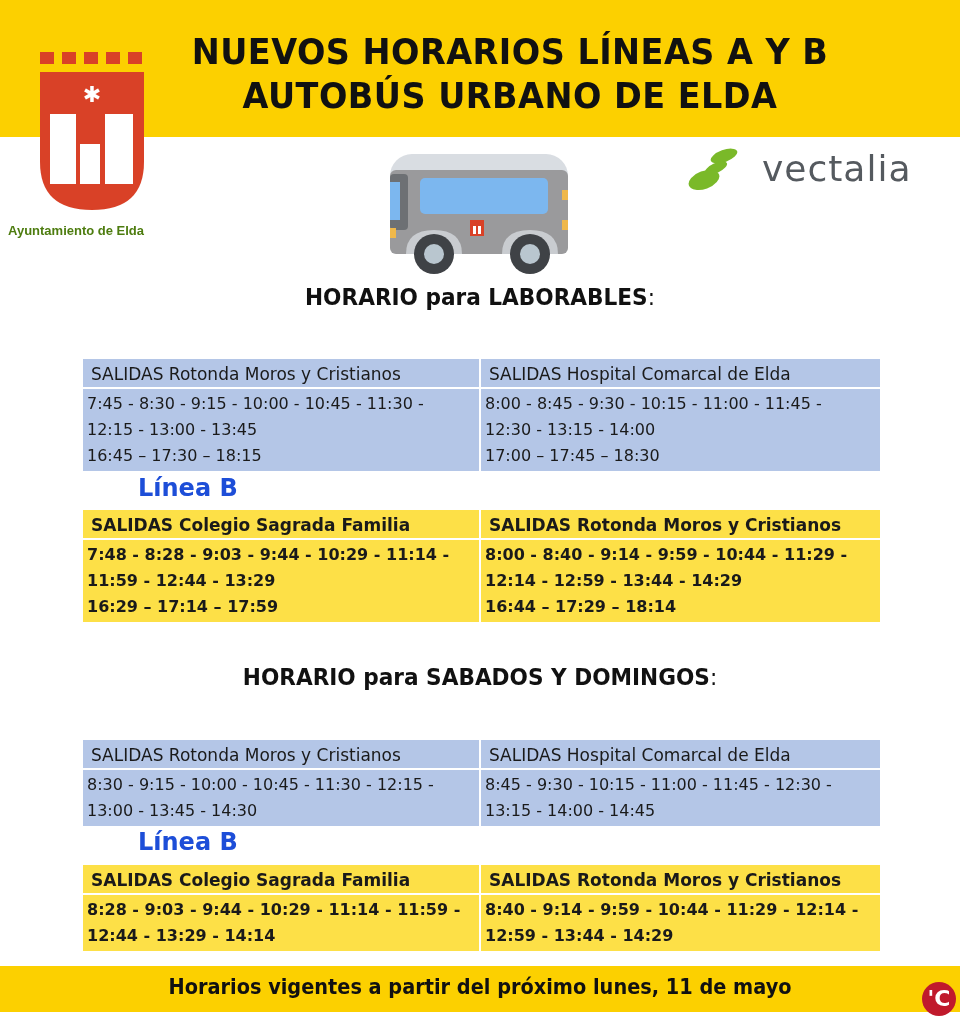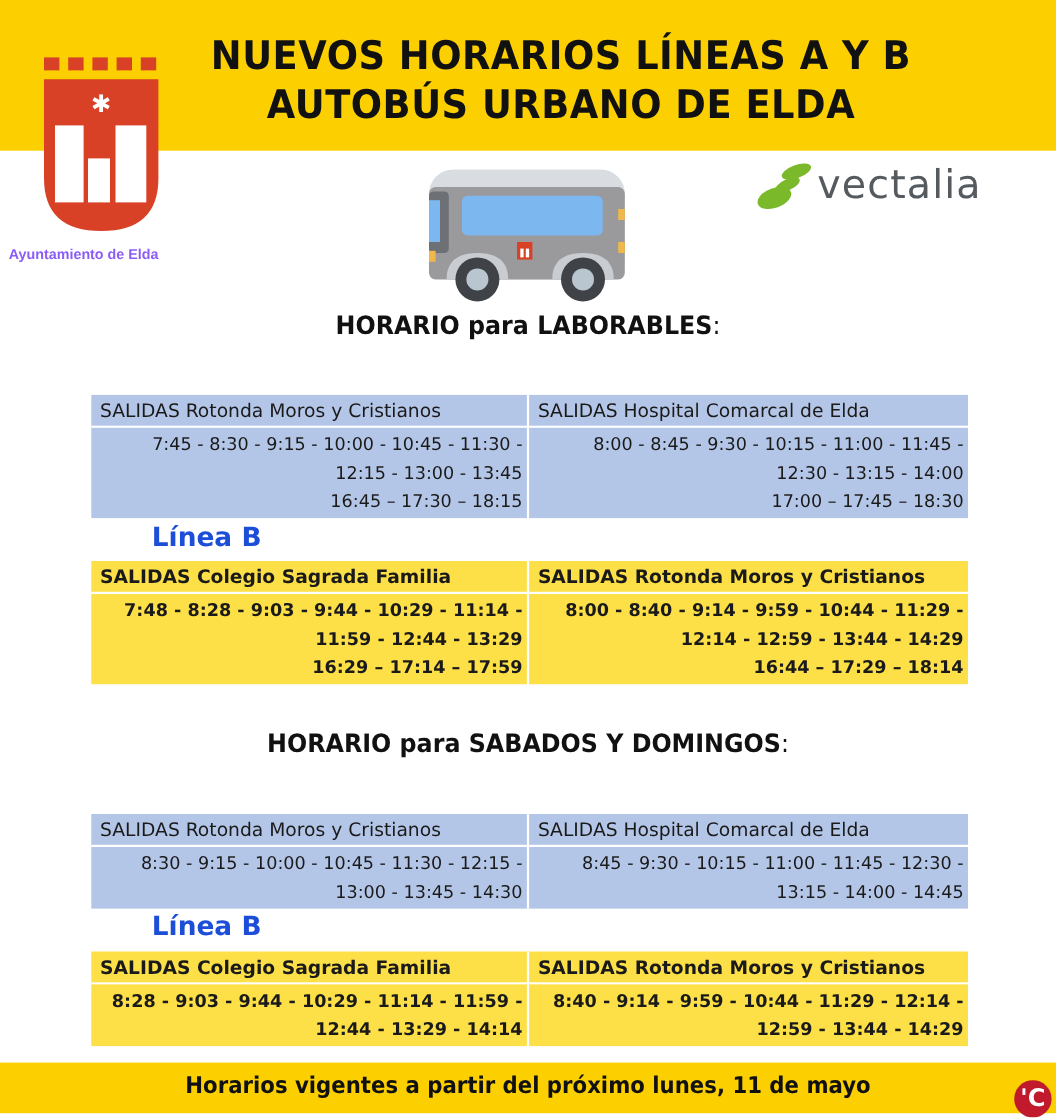--- a/index.html
+++ b/index.html
@@ -6,40 +6,40 @@
     html, body { width: 960px; height: 1016px; background: #ffffff; overflow: hidden; }
     body { position: relative; font-family: "DejaVu Sans", sans-serif; color: #111; }
 
     .top-banner { position: absolute; left: 0; top: 0; width: 960px; height: 137px; background: #fcd000; }
     .title { position: absolute; left: 150px; top: 30px; width: 720px; text-align: center;
       font-family: "DejaVu Sans", sans-serif; font-weight: bold; font-size: 36px; line-height: 44px;
       letter-spacing: 0.5px; color: #111; transform: scaleX(0.93); transform-origin: center top; }
 
     .crest { position: absolute; left: 38px; top: 52px; width: 108px; height: 160px; }
     .crest-caption { position: absolute; left: 8px; top: 223px; width: 170px; font-family: "Liberation Sans", sans-serif;
-      font-weight: bold; font-size: 13px; color: #8b5cf6; }
+      font-weight: bold; font-size: 13px; color: #4d7c0f; }
 
     .bus { position: absolute; left: 386px; top: 150px; width: 186px; height: 130px; }
     .vectalia { position: absolute; left: 688px; top: 143px; width: 245px; height: 52px; display: flex; align-items: center; }
-    .vectalia-text { font-family: "DejaVu Sans", sans-serif; font-size: 36px; color: #555a5f; letter-spacing: 1px; margin-left: 3px; line-height: 1; }
+    .vectalia-text { font-family: "DejaVu Sans", sans-serif; font-size: 36px; color: #555a5f; letter-spacing: 1px; margin-left: 22px; line-height: 1; }
 
     .section-title { position: absolute; left: 0; width: 960px; text-align: center; font-family: "DejaVu Sans", sans-serif;
       font-weight: bold; font-size: 23px; color: #111; transform: scaleX(0.94); }
     .section-title .colon { font-weight: normal; }
 
     .line-label { position: absolute; left: 138px; font-family: "DejaVu Sans", sans-serif; font-weight: bold; font-size: 24px; }
     .line-a { color: #1f6fae; margin-top: 37px; }
     .line-b { color: #1d4ed8; }
 
     .table { position: absolute; left: 83px; width: 947px; display: grid; grid-template-columns: 398px 399px; }
     .table.blue .cell { background: #b4c6e7; }
     .table.pink .cell { background: #fde047; font-weight: bold; }
     .cell { font-family: "DejaVu Sans", sans-serif; color: #1a1a1a; }
     .cell.head { font-size: 17px; padding: 4px 8px; height: 30px; line-height: 22px; border-bottom: 2px solid #ffffff; }
-    .cell.times { font-size: 16px; line-height: 26px; text-align: right; padding: 2px 4px; }
+    .cell.times { font-size: 16px; line-height: 26px; text-align: left; padding: 2px 4px; }
     .cell.left { border-right: 2px solid #ffffff; }
 
     .bottom-banner { position: absolute; left: 0; top: 966px; width: 960px; height: 46px; background: #fcd000; }
     .bottom-text { position: absolute; left: 0; top: 975px; width: 960px; text-align: center; font-family: "DejaVu Sans", sans-serif;
       font-weight: bold; font-size: 21px; color: #111; transform: scaleX(0.92); }
     .corner-logo { position: absolute; left: 922px; top: 982px; width: 34px; height: 34px; border-radius: 50%; background: #c01a2c;
       color: #fff; font-family: "DejaVu Sans", sans-serif; font-weight: bold; font-size: 22px; line-height: 34px; text-align: center; }
   </style>
 </head>
 <body>

